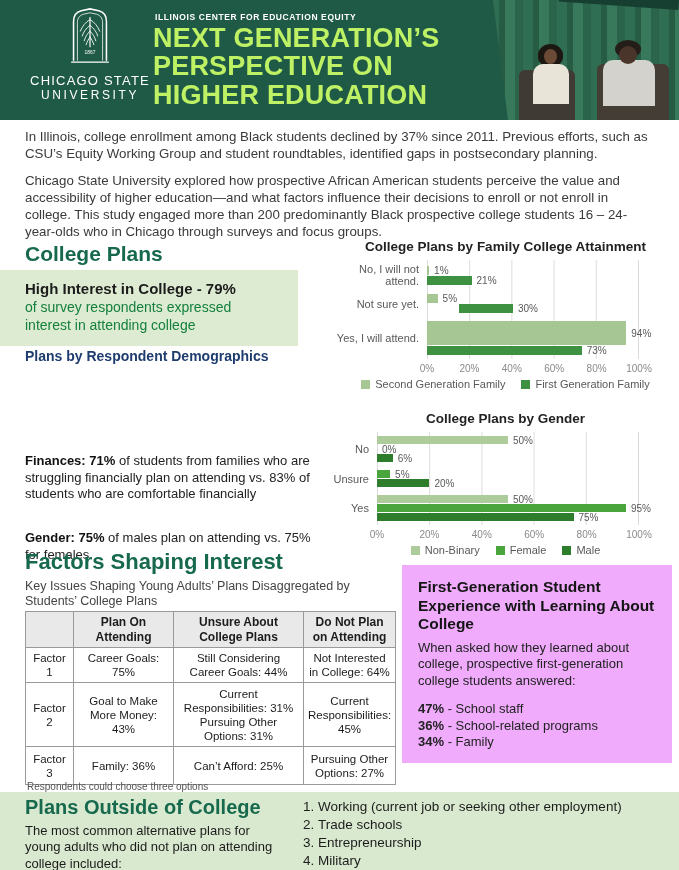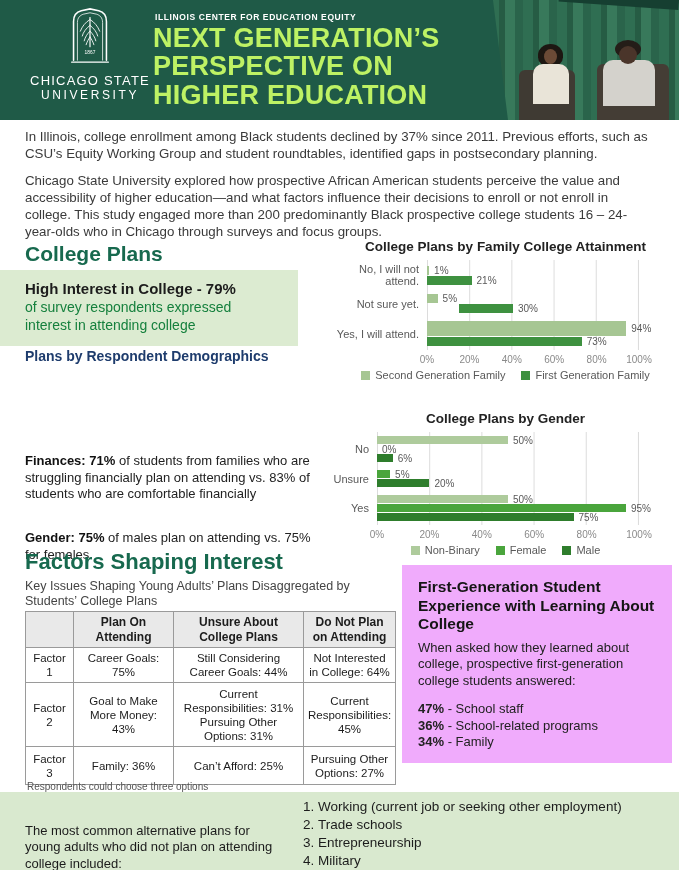--- a/index.html
+++ b/index.html
@@ -178,21 +178,21 @@
             </div>
             <div class="bar-line" style="height: 9px; padding-left: 32px;">
               <div class="bar" style="width: 30%; background: rgb(62, 145, 64);"></div>
               <span class="val-label">30%</span>
             </div>
           </div>
         </div>
         <div class="chart-group">
           <div class="cat-label" style="width: 95px;">Yes, I will attend.</div>
           <div class="bars" style="margin-right: 40px;">
-            <div class="bar-line" style="height: 15px;">
+            <div class="bar-line" style="height: 24px;">
               <div class="bar" style="width: 94%; background: rgb(166, 198, 147);"></div>
               <span class="val-label">94%</span>
             </div>
             <div class="bar-line" style="height: 9px;">
               <div class="bar" style="width: 73%; background: rgb(62, 145, 64);"></div>
               <span class="val-label">73%</span>
             </div>
           </div>
         </div>
       </div>
@@ -336,20 +336,21 @@
     <div class="fg-title">First-Generation Student Experience with Learning About College</div>
     <div class="fg-body">When asked how they learned about college, prospective first-generation college students answered:</div>
     <div>
         <div class="stat-line"><b>47%</b><span> - School staff</span></div>
         <div class="stat-line"><b>36%</b><span> - School-related programs</span></div>
         <div class="stat-line"><b>34%</b><span> - Family</span></div>
       </div>
   </div>
 
   <div class="bottom-panel">
+    <div class="po-heading h-green">Plans Outside of College</div>
     <div class="po-body">The most common alternative plans for young adults who did not plan on attending college included:</div>
     <ol class="alt-plans-list">
         <li>Working (current job or seeking other employment)</li>
         <li>Trade schools</li>
         <li>Entrepreneurship</li>
         <li>Military</li>
       </ol>
   </div>
 
 </div>

